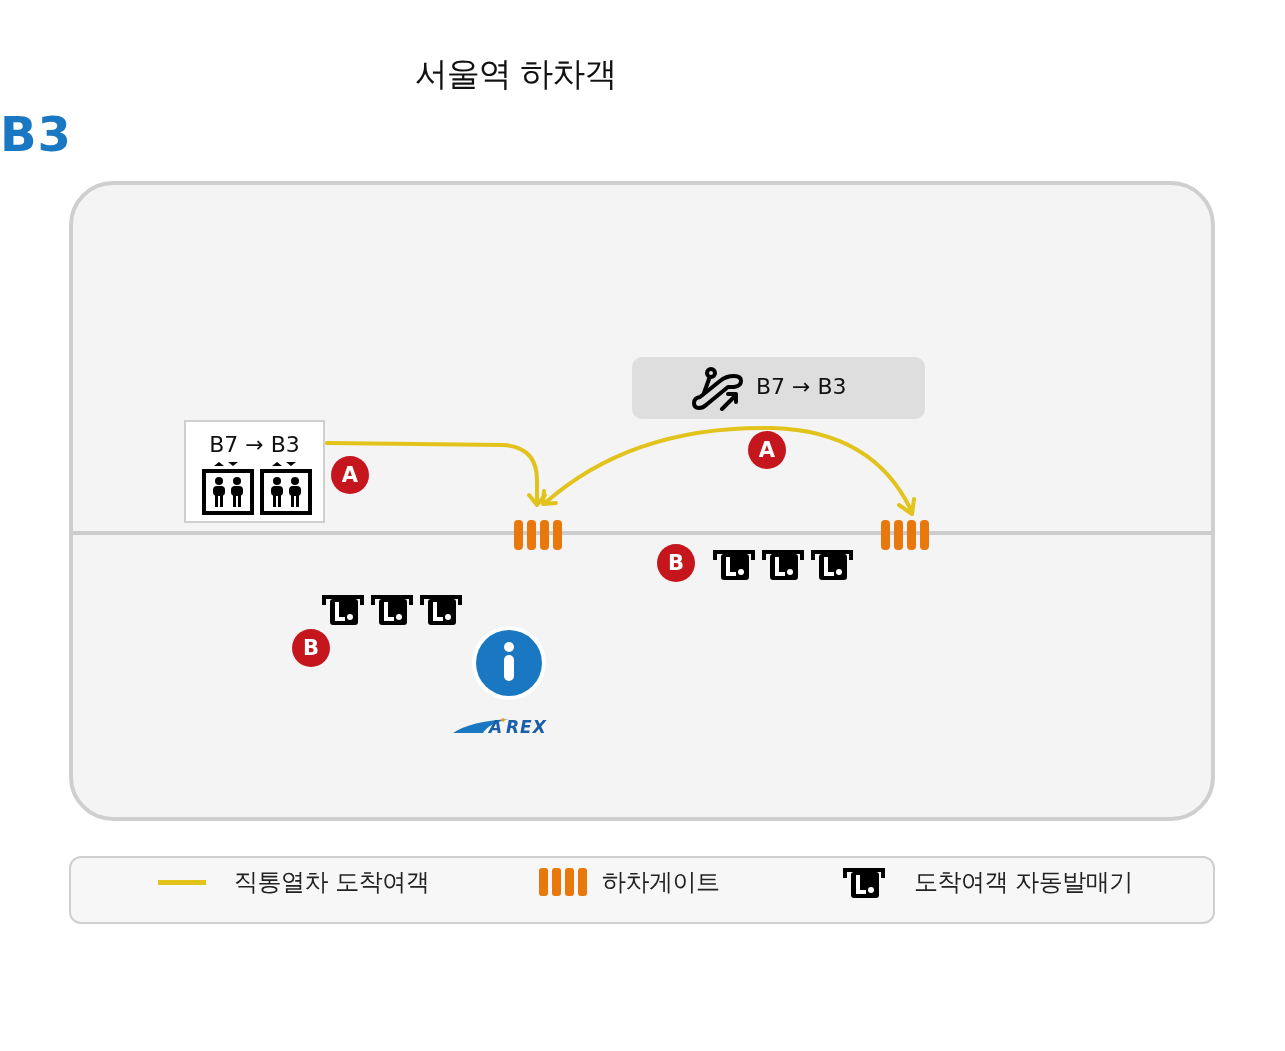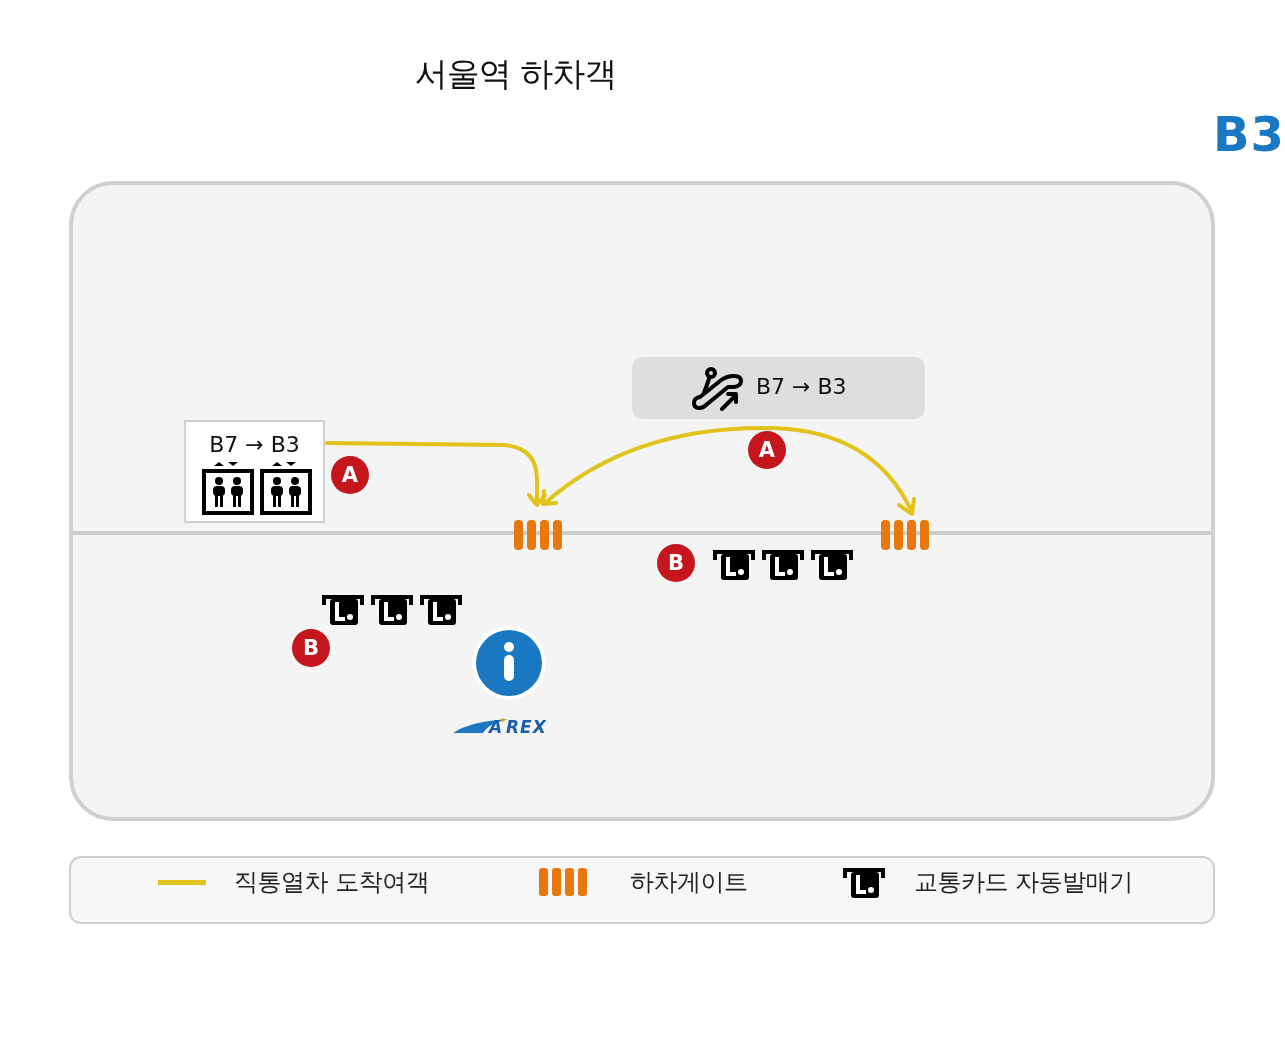--- a/index.html
+++ b/index.html
@@ -1,37 +1,37 @@
 <!DOCTYPE html>
 <html><head>
 <meta charset="utf-8">
 <style>
   * { box-sizing: border-box; margin: 0; padding: 0; }
   html, body { width: 1285px; height: 1051px; background: #ffffff; overflow: hidden; }
   body { position: relative; font-family: "DejaVu Sans", "Liberation Sans", sans-serif; color: #111; }
 
   .title { position: absolute; left: 0; width: 1031px; top: 52px; text-align: center; font-size: 33px; font-weight: normal; color: #111; letter-spacing: -1px; }
-  .floor { position: absolute; left: 0; width: 1285px; top: 106px; text-align: right; font-size: 48px; font-weight: bold; color: #1a78c2; letter-spacing: 1px; }
+  .floor { position: absolute; left: 0; width: 1285px; top: 106px; text-align: left; font-size: 48px; font-weight: bold; color: #1a78c2; letter-spacing: 1px; }
 
   .map { position: absolute; left: 69px; top: 181px; width: 1146px; height: 640px; border: 4px solid #cfcfcf; border-radius: 44px; background: #f4f4f4; overflow: hidden; }
   .divider { position: absolute; left: 0; right: 0; top: 346px; height: 4px; background: #cccccc; }
 
   .elev-box { position: absolute; left: 111px; top: 235px; width: 141px; height: 103px; background: #ffffff; border: 2px solid #cfcfcf; }
   .elev-label { position: absolute; left: 0; right: 0; top: 10px; text-align: center; font-size: 22px; color: #111; }
   .elev-icons { position: absolute; left: 15px; top: 40px; }
 
   .esc-box { position: absolute; left: 559px; top: 172px; width: 293px; height: 62px; background: #dedede; border-radius: 10px; }
   .esc-icon { position: absolute; left: 60px; top: 10px; }
   .esc-label { position: absolute; left: 124px; top: 17px; font-size: 22px; color: #111; }
 
   .badge { position: absolute; width: 38px; height: 38px; border-radius: 50%; background: #c4161c; color: #fff; font-size: 21px; font-weight: bold; text-align: center; line-height: 38px; }
 
   .legend { position: absolute; left: 69px; top: 856px; width: 1146px; height: 68px; border: 2px solid #cfcfcf; border-radius: 12px; background: #f7f7f7; }
   .legend-item { position: absolute; top: 0; height: 48px; display: flex; align-items: center; justify-content: space-between; }
-  .legend-text { font-size: 24px; color: #222; margin-left: 40px; letter-spacing: -0.5px; }
+  .legend-text { font-size: 24px; color: #222; margin-left: 12px; letter-spacing: -0.5px; }
 
   .notes { position: absolute; left: 74px; top: 936px; font-size: 17.5px; color: #222; line-height: 34px; letter-spacing: -0.3px; }
 </style>
 </head>
 <body>
 
 <div class="title">서울역 하차객</div>
 <div class="floor">B3</div>
 
 <div class="map">
@@ -186,18 +186,18 @@
         </svg>
     </span>
     <span class="legend-text">하차게이트</span>
   </div>
   <div class="legend-item" style="left:771px;">
     <span>
       <svg width="44" height="32" viewBox="0 0 44 32" style="display:block;">
           <use href="#tm" x="1" y="0"></use>
         </svg>
     </span>
-    <span class="legend-text" style="margin-left:28px;">교통카드 자동발매기</span>
+    <span class="legend-text" style="margin-left:28px;">도착여객 자동발매기</span>
   </div>
 </div>
 
 <div class="notes">
 </div>
 
 </body></html>

